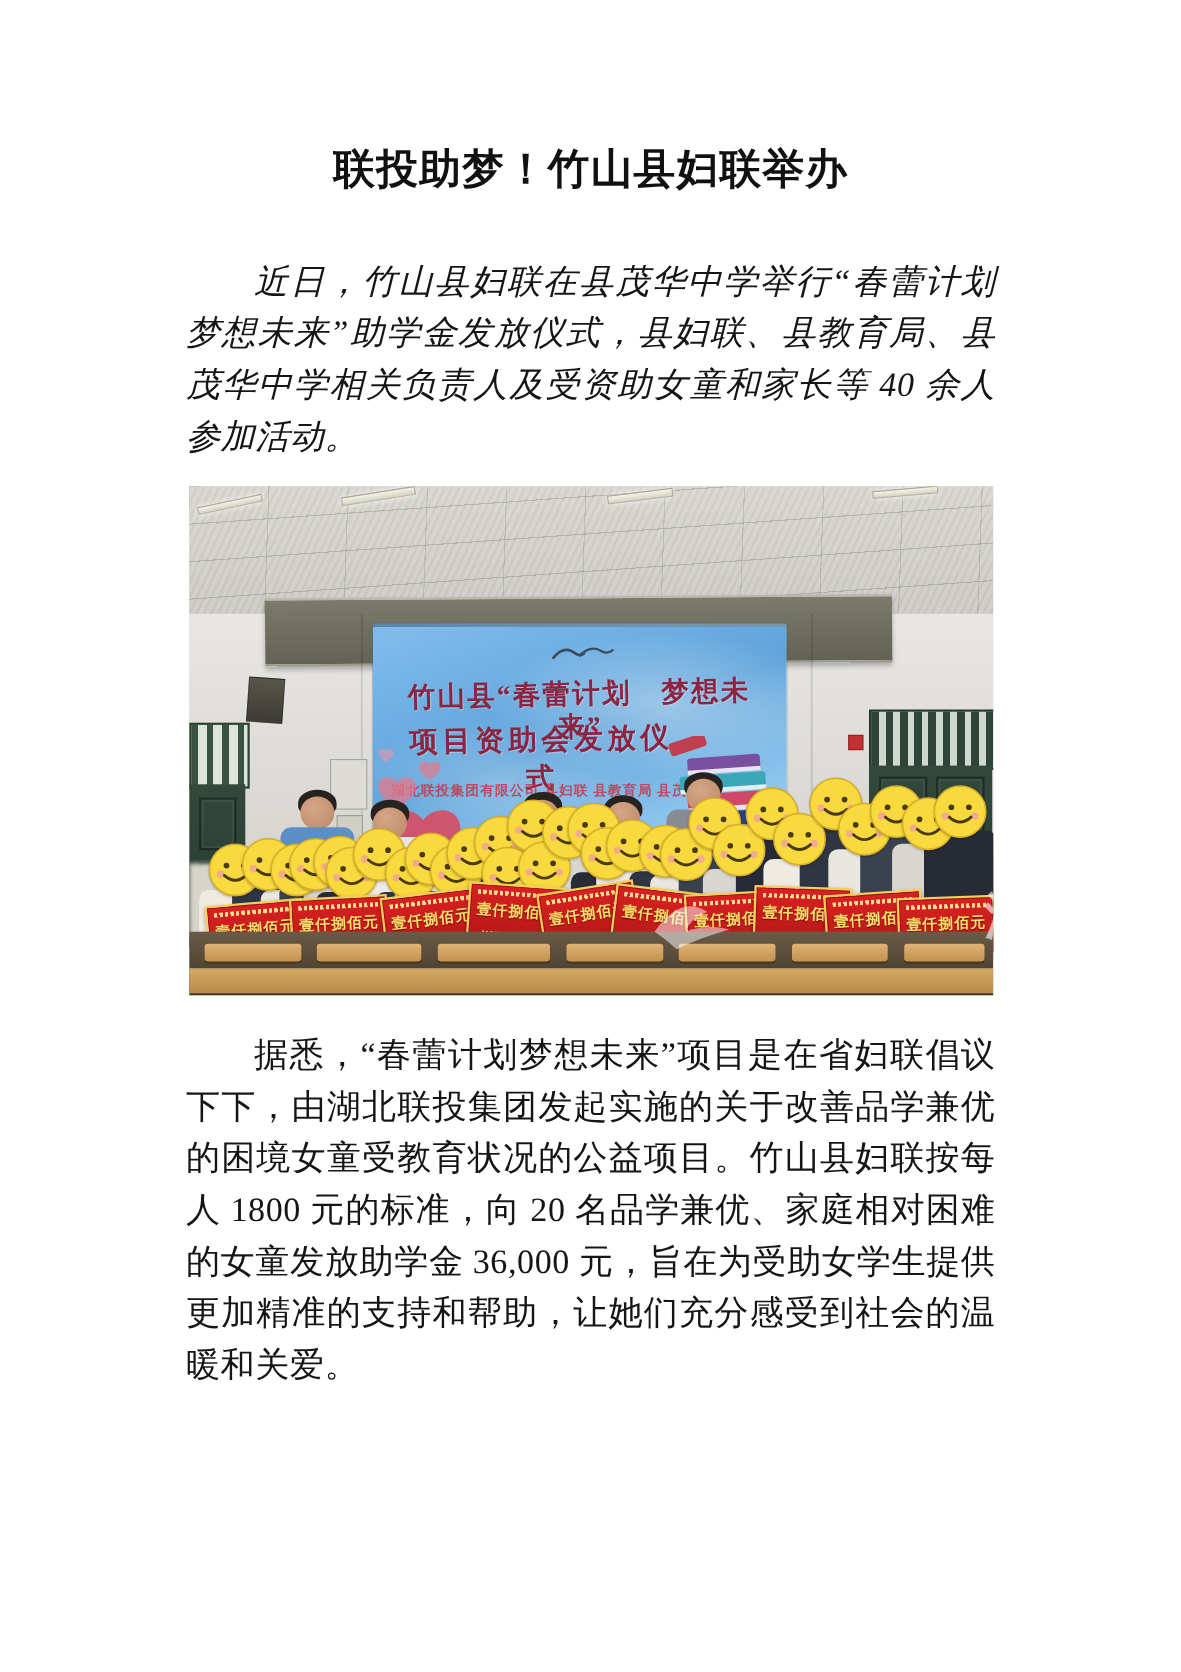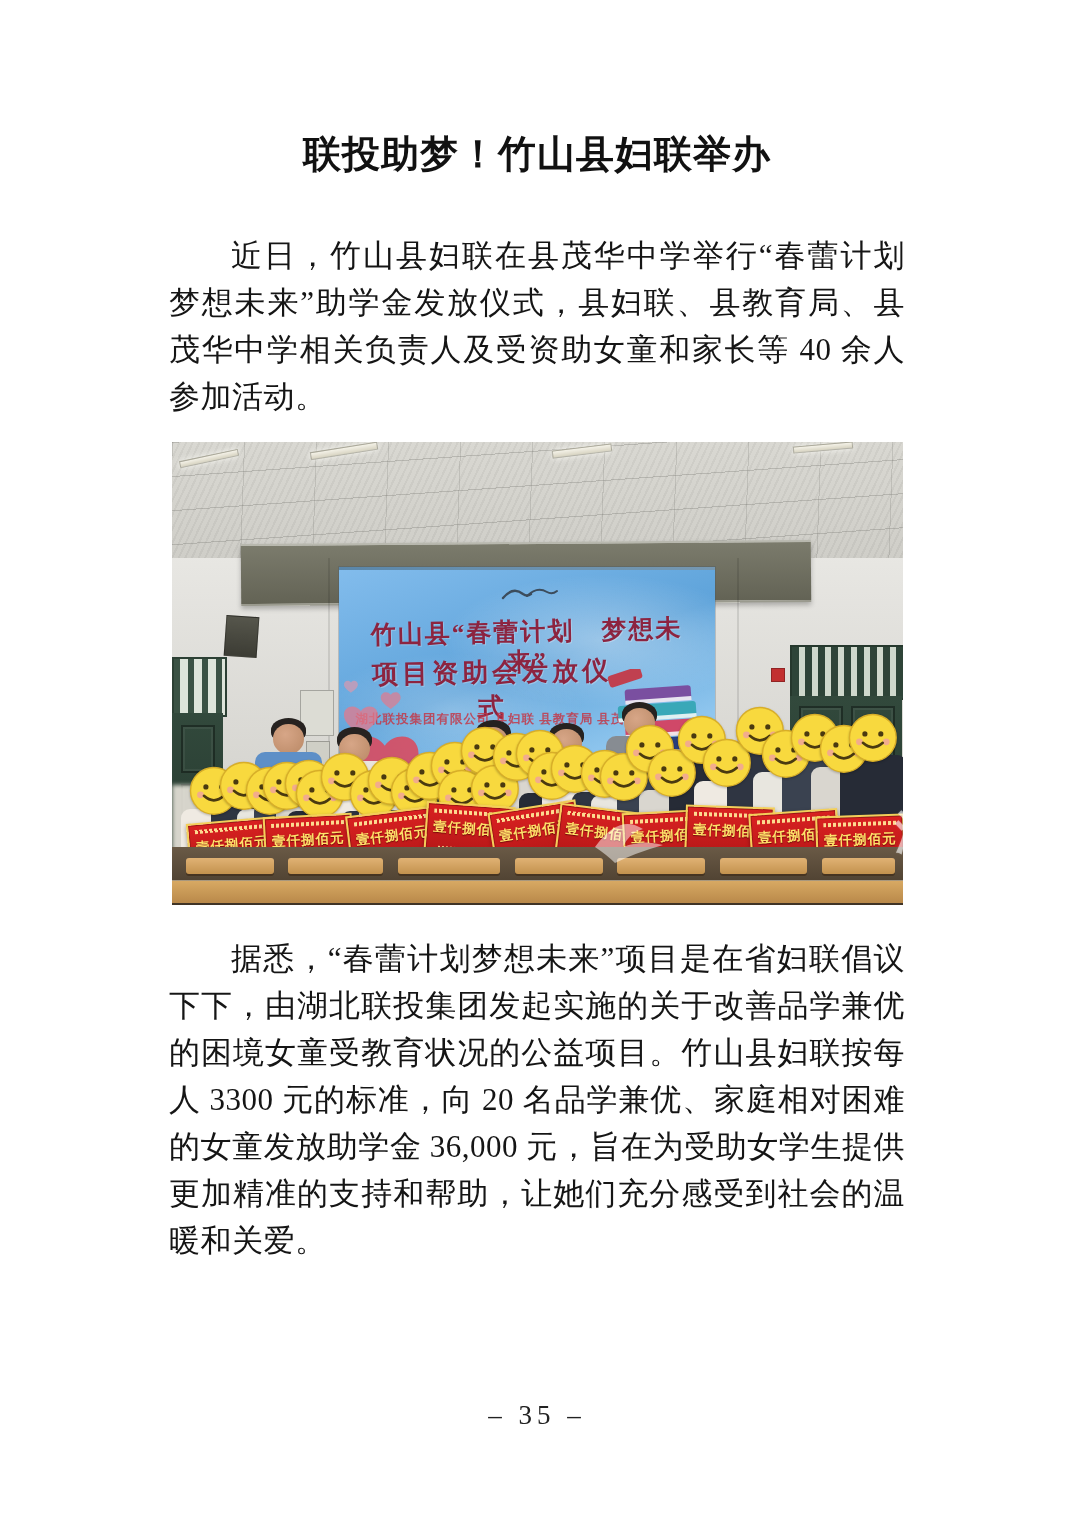--- a/index.html
+++ b/index.html
@@ -23,21 +23,21 @@
   }
   .para{
     font-size:31px;
     line-height:47px;
     text-align:justify;
     text-indent:2em;
     letter-spacing:.5px;
     margin:0;
     color:#151515;
   }
-  .para.first{margin-top:52px;}
+  .para.first{margin-top:52px;font-style:italic;}
   .para.second{margin-top:30px;}
   .page-number{
     position:absolute;
     left:0;right:0;
     top:1400px;
     text-align:center;
     font-size:27px;
     letter-spacing:5px;
     color:#222;
   }
@@ -681,17 +681,16 @@
       </div>
 
       <div class="watermark">
         <svg width="90" height="70" viewBox="0 0 90 70">
           <path d="M10 48 Q34 14 58 30 Q44 34 38 48 Q58 40 78 46 Q50 54 30 64 Q22 56 10 48Z" fill="rgba(255,255,255,.5)"></path>
         </svg>
         <span>湖北日</span>
       </div>
     </div>
 
-    <p class="para second">据悉，“春蕾计划梦想未来”项目是在省妇联倡议下下，由湖北联投集团发起实施的关于改善品学兼优的困境女童受教育状况的公益项目。竹山县妇联按每人 3300 元的标准，向 20 名品学兼优、家庭相对困难的女童发放助学金 36,000 元，旨在为受助女学生提供更加精准的支持和帮助，让她们充分感受到社会的温暖和关爱。</p>
+    <p class="para second">据悉，“春蕾计划梦想未来”项目是在省妇联倡议下下，由湖北联投集团发起实施的关于改善品学兼优的困境女童受教育状况的公益项目。竹山县妇联按每人 1800 元的标准，向 20 名品学兼优、家庭相对困难的女童发放助学金 36,000 元，旨在为受助女学生提供更加精准的支持和帮助，让她们充分感受到社会的温暖和关爱。</p>
   </div>
 
-  <div class="page-number">– 35 –</div>
 </div>
 
 </body></html>

